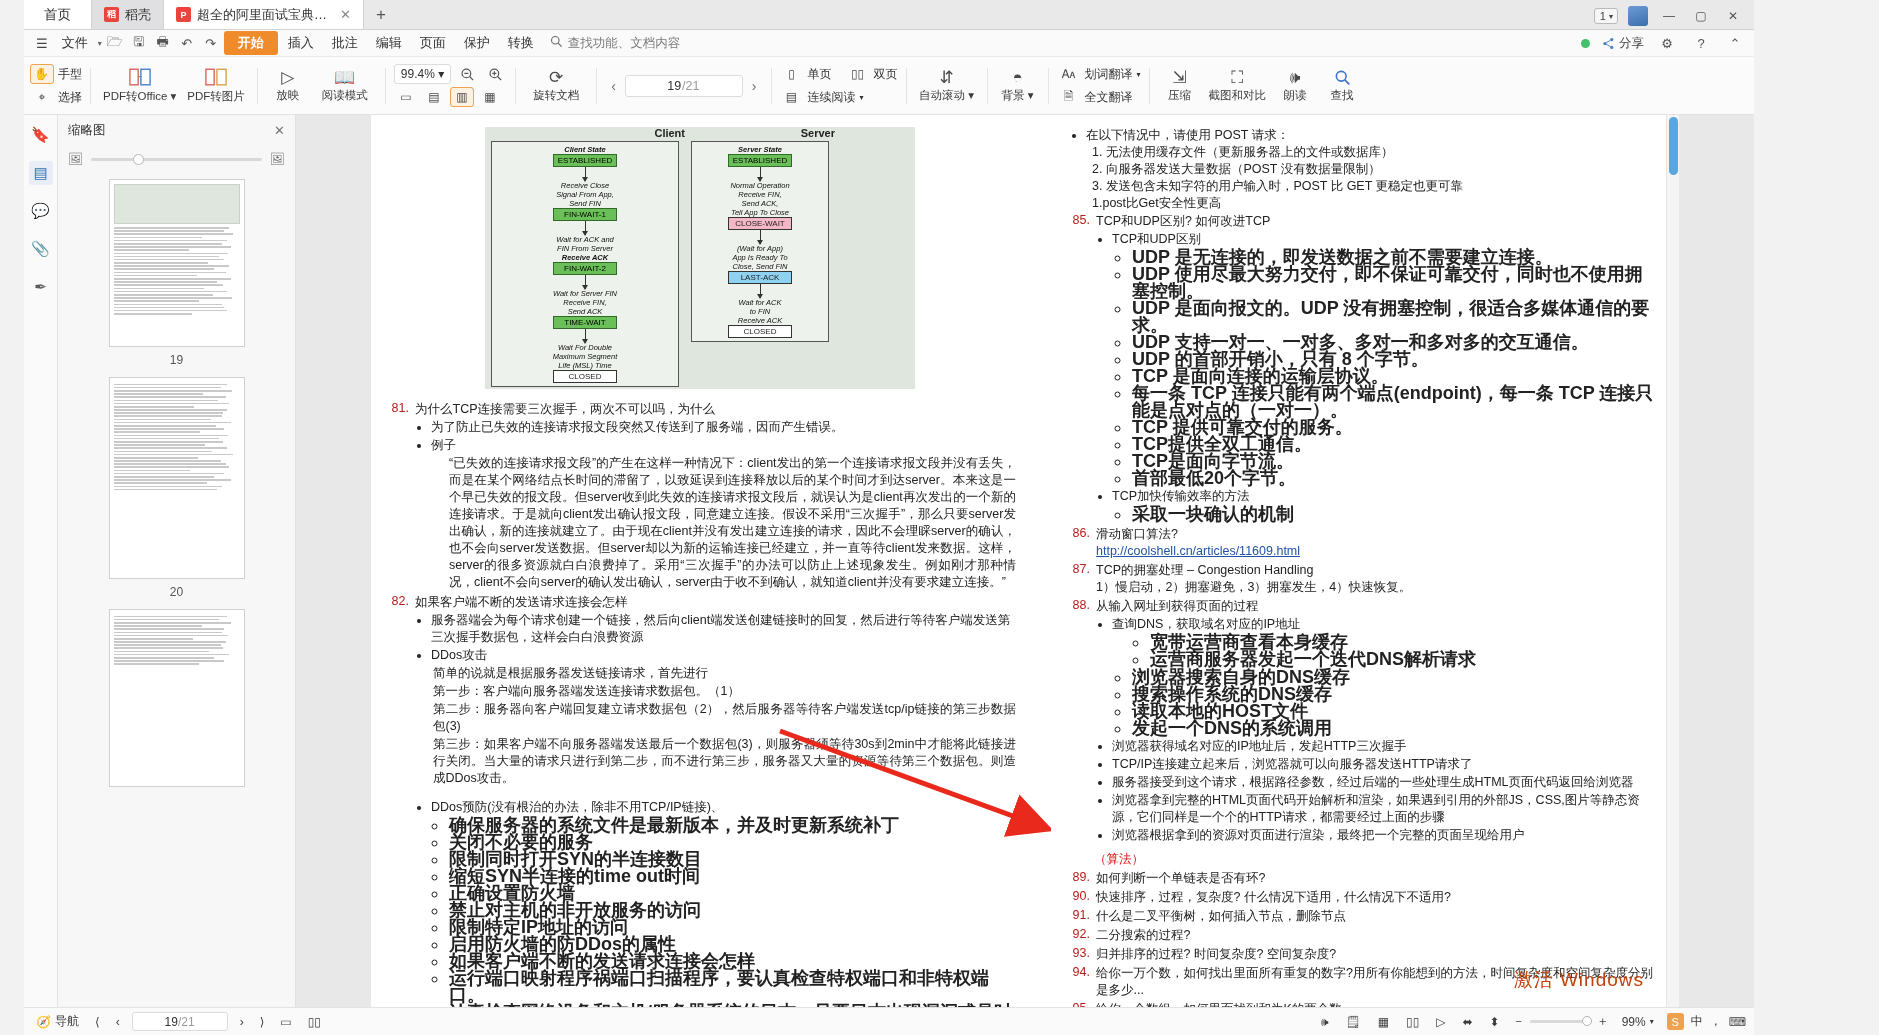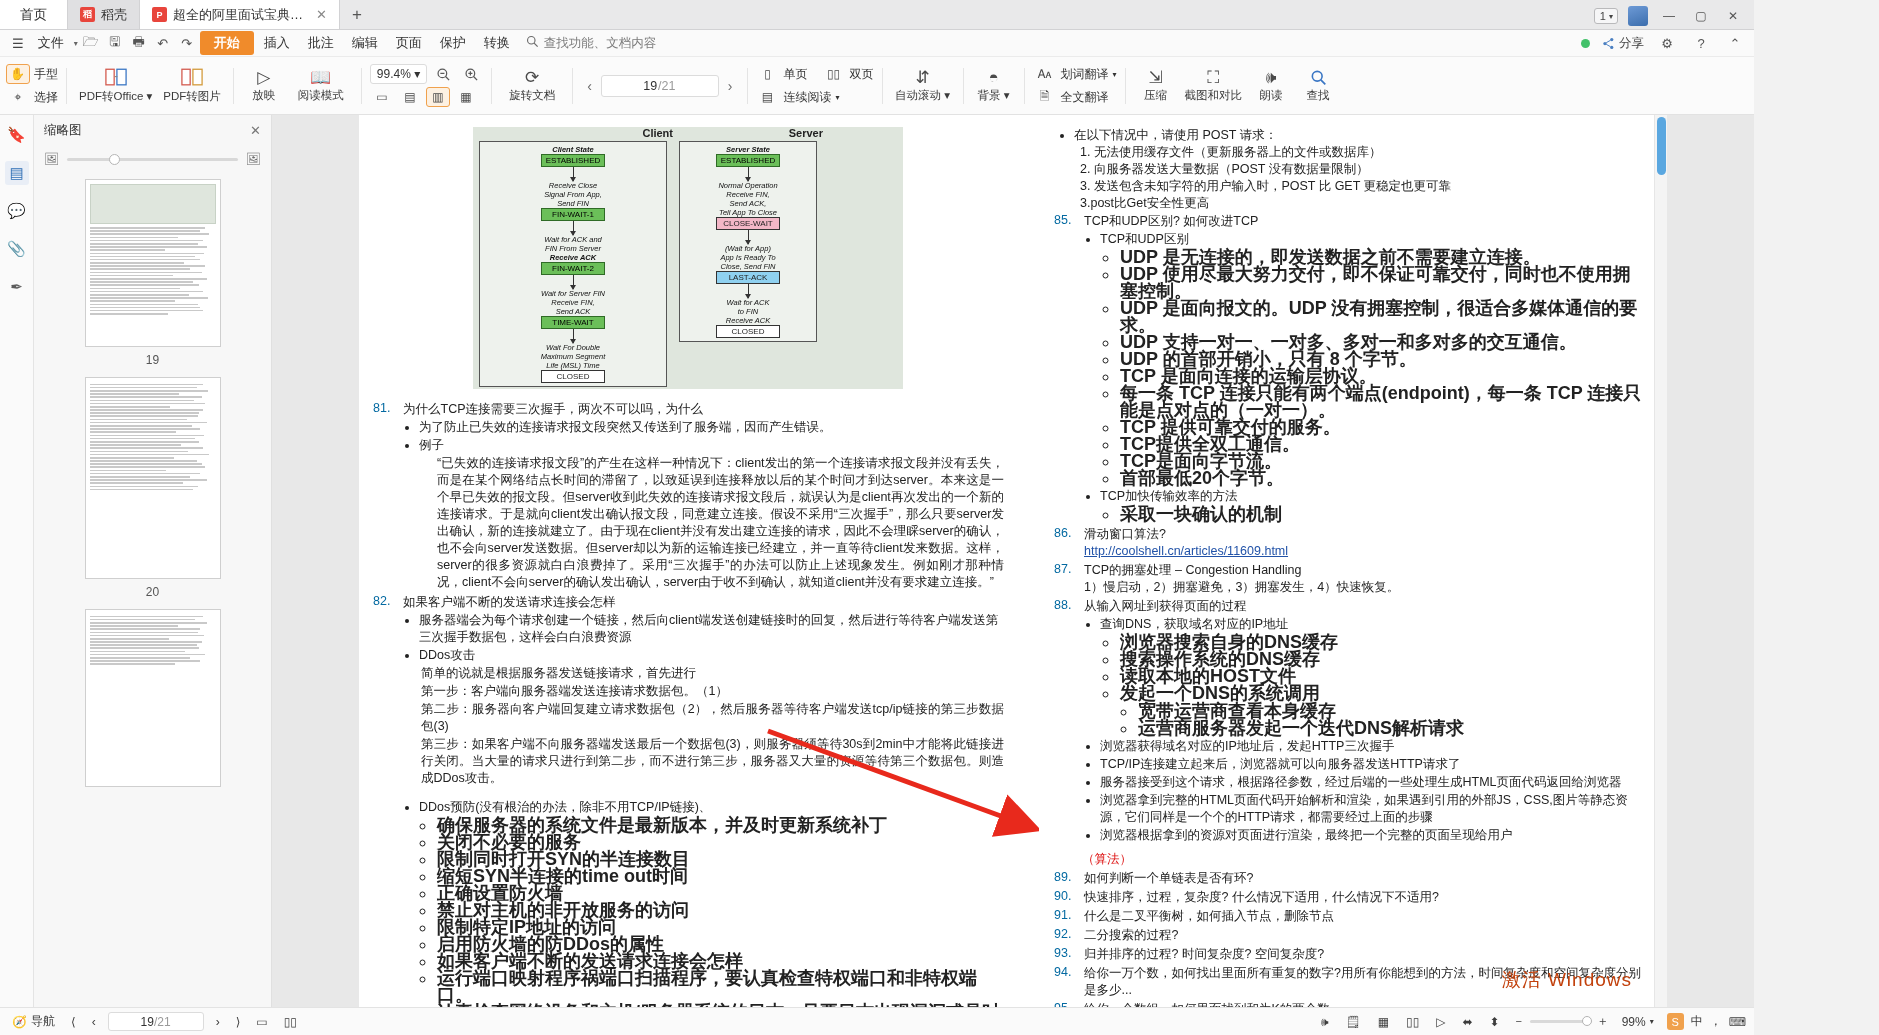--- a/index.html
+++ b/index.html
@@ -4,21 +4,21 @@
 <style>
   * { box-sizing: border-box; }
   html, body { margin:0; padding:0; }
   body {
     width:1879px; height:1035px;
     font-family: "Liberation Sans", sans-serif;
     font-size:12px; color:#222;
     background:#f2f2f2;
     overflow:hidden;
   }
-  .app { width:1754px; height:1035px; display:flex; flex-direction:column; }
+  .app { width:1754px; height:1035px; display:flex; flex-direction:column;padding-left:24px; }
 
   
   .tabbar {
     height:30px; background:#e9e9ea; display:flex; align-items:flex-end;
     border-bottom:1px solid #d2d2d4; position:relative;
   }
   .tab {
     height:29px; display:flex; align-items:center; gap:6px;
     padding:0 12px; font-size:13px; color:#333;
     background:#e0e0e2; border-right:1px solid #d2d2d4;
@@ -149,21 +149,21 @@
   .dgst-pink { background:#f3b7c7; }
   .dglabel { font-size:7.5px; font-style:italic; text-align:center; color:#111; line-height:9px; }
   .dgarrow { width:1px; background:#333; height:14px; margin:0 auto; position:relative; }
   .dgarrow:after { content:''; position:absolute; bottom:-1px; left:-3px;
     border-left:3.5px solid transparent; border-right:3.5px solid transparent;
     border-top:5px solid #333; }
 
   
   ol.qs { list-style:none; margin:0; padding:0; }
   li.q { display:flex; gap:6px; margin:0 0 2px 0; }
-  li.q .num { width:24px; text-align:left; flex:none; color:#0369a1; font-size:12.5px; }
+  li.q .num { width:24px; text-align:right; flex:none; color:#b91c1c; font-size:12.5px; }
   li.q .body { flex:1; font-size:12.5px; line-height:17px; color:#222; }
   ul.b1 { margin:1px 0 1px 0; padding-left:16px; }
   ul.b1 > li { list-style:disc; font-size:12.5px; line-height:17px; margin:1px 0; }
   ul.b2 { margin:1px 0; padding-left:16px; }
   ul.b2 > li { list-style:circle; font-size:18px; line-height:17px;font-weight:bold; }
   p.tx { margin:1px 0; font-size:12.5px; line-height:17px; text-align:justify; }
   .link { color:#2253a8; text-decoration:underline; word-break:break-all; }
   .redhead { color:#d11; font-size:12.5px; margin:6px 0 2px 28px; }
 
   
@@ -636,21 +636,21 @@
         </div>
 
         <div class="col colR">
           <ul class="b1" style="padding-left:20px;margin-top:2px">
             <li>
               <span>在以下情况中，请使用 POST 请求：</span>
               <div style="padding-left:6px">
                 <div>1. 无法使用缓存文件（更新服务器上的文件或数据库）</div>
                 <div>2. 向服务器发送大量数据（POST 没有数据量限制）</div>
                 <div>3. 发送包含未知字符的用户输入时，POST 比 GET 更稳定也更可靠</div>
-                <div>3.post比Get安全性更高</div>
+                <div>1.post比Get安全性更高</div>
               </div>
             </li>
           </ul>
 
           <ol class="qs">
             <li class="q">
               <span class="num">85.</span>
               <div class="body">
                 <div>TCP和UDP区别? 如何改进TCP</div>
                 <ul class="b1">
@@ -694,29 +694,29 @@
               </div>
             </li>
 
             <li class="q">
               <span class="num">88.</span>
               <div class="body">
                 <div>从输入网址到获得页面的过程</div>
                 <ul class="b1">
                   <li>查询DNS，获取域名对应的IP地址</li>
                 </ul>
+                <ul class="b2" style="padding-left:54px">
+                  <li>宽带运营商查看本身缓存</li>
+                  <li>运营商服务器发起一个迭代DNS解析请求</li>
+                </ul>
                 <ul class="b2" style="padding-left:36px">
                   <li>浏览器搜索自身的DNS缓存</li>
                   <li>搜索操作系统的DNS缓存</li>
                   <li>读取本地的HOST文件</li>
                   <li>发起一个DNS的系统调用</li>
-                </ul>
-                <ul class="b2" style="padding-left:54px">
-                  <li>宽带运营商查看本身缓存</li>
-                  <li>运营商服务器发起一个迭代DNS解析请求</li>
                 </ul>
                 <ul class="b1">
                   <li>浏览器获得域名对应的IP地址后，发起HTTP三次握手</li>
                   <li>TCP/IP连接建立起来后，浏览器就可以向服务器发送HTTP请求了</li>
                   <li>服务器接受到这个请求，根据路径参数，经过后端的一些处理生成HTML页面代码返回给浏览器</li>
                   <li>浏览器拿到完整的HTML页面代码开始解析和渲染，如果遇到引用的外部JS，CSS,图片等静态资源，它们同样是一个个的HTTP请求，都需要经过上面的步骤</li>
                   <li>浏览器根据拿到的资源对页面进行渲染，最终把一个完整的页面呈现给用户</li>
                 </ul>
               </div>
             </li>

